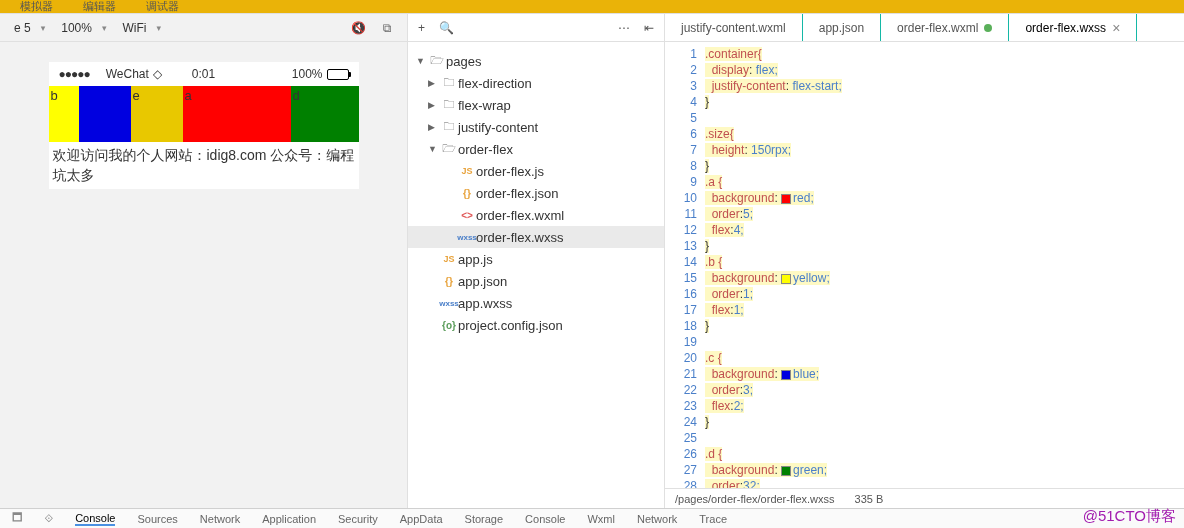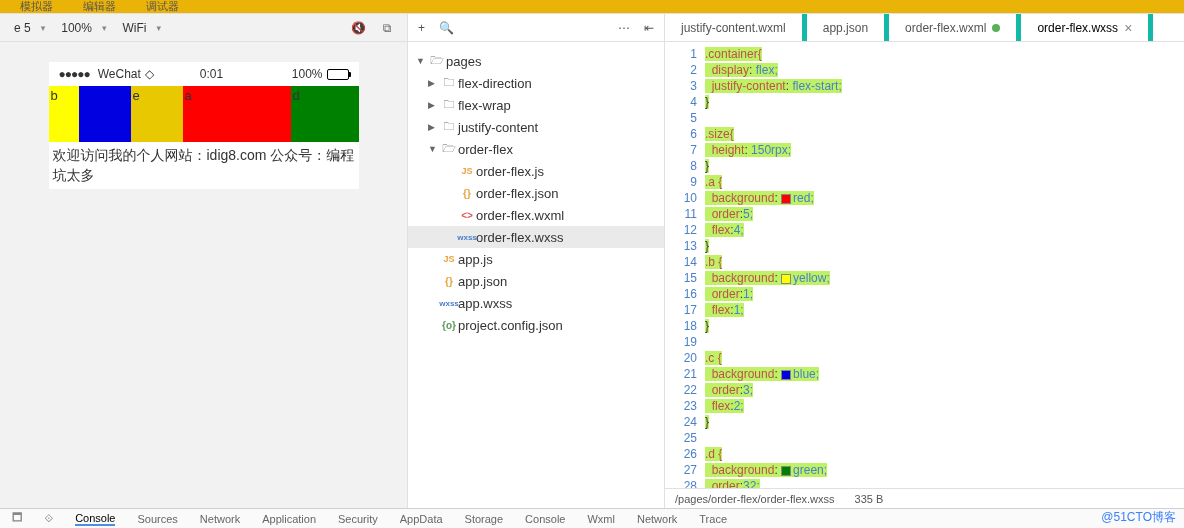--- a/index.html
+++ b/index.html
@@ -14,22 +14,22 @@
 .sim-pane { width: 407px; background: #f2f2f2; display: flex; flex-direction: column; }
 .sim-toolbar { height: 28px; border-bottom: 1px solid #e0e0e0; display: flex; align-items: center; padding: 0 10px; gap: 8px; font-size: 12px; }
 .sim-toolbar .sel { display: flex; align-items: center; gap: 10px; padding: 2px 4px; }
 .chev { font-size: 9px; color: #888; }
 .sim-toolbar .spacer { flex: 1; }
 .icon-btn { width: 20px; height: 20px; display: flex; align-items: center; justify-content: center; color: #666; cursor: pointer; }
 
 .device { width: 310px; background: #fff; margin: 20px auto 0; position: relative; }
 .statusbar { height: 24px; display: flex; align-items: center; padding: 0 10px; font-size: 12px; position: relative; }
 .statusbar .dots { letter-spacing: -1px; }
-.statusbar .carrier { margin-left: 8px; text-align: right; }
-.statusbar .clock { position: absolute; left: 50%; transform: translateX(-50%); margin-left: 8px; }
+.statusbar .carrier { margin-left: 16px; text-align: right; }
+.statusbar .clock { position: absolute; left: 50%; transform: translateX(-50%); }
 .statusbar .battery { position: absolute; right: 10px; display: flex; align-items: center; gap: 4px; }
 .batt-icon { width: 22px; height: 11px; border: 1px solid #000; border-radius: 2px; position: relative; }
 .batt-icon::after { content: ""; position: absolute; right: -3px; top: 2px; width: 2px; height: 5px; background: #000; border-radius: 0 1px 1px 0; }
 .batt-fill { width: 100%; height: 100%; background: #000; }
 
 .navbar { height: 28px; display: flex; align-items: center; justify-content: center; position: relative; font-size: 14px; }
 .navbar .menu-dots { position: absolute; right: 40px; font-weight: bold; letter-spacing: 1px; }
 .navbar .target { position: absolute; right: 10px; width: 18px; height: 18px; border: 2px solid #000; border-radius: 50%; display: flex; align-items: center; justify-content: center; }
 .navbar .target::after { content: ""; width: 6px; height: 6px; background: #000; border-radius: 50%; }
 
@@ -57,42 +57,42 @@
 .ficon.json { color: #e8a33c; font-weight: bold; font-size: 10px; }
 .ficon.wxml { color: #e05858; font-weight: bold; font-size: 10px; }
 .ficon.wxss { color: #4a7fc9; font-weight: bold; font-size: 8px; }
 .ficon.config { color: #5a9c5a; font-weight: bold; font-size: 10px; }
 .indent-1 { padding-left: 20px; }
 .indent-2 { padding-left: 38px; }
 
 
 .editor-pane { flex: 1; display: flex; flex-direction: column; }
 .tabs { height: 28px; border-bottom: 1px solid #e0e0e0; display: flex; align-items: stretch; font-size: 12px; }
-.tab { padding: 0 16px; display: flex; align-items: center; gap: 6px; border-right: 5px solid #14b8a6; cursor: pointer; color: #555; }
+.tab { padding: 0 16px; display: flex; align-items: center; gap: 6px; border-right: 1px solid #14b8a6; cursor: pointer; color: #555; }
 .tab.active { background: #fff; color: #000; }
 .tab .mod-dot { width: 8px; height: 8px; border-radius: 50%; background: #5ab05a; }
 .tab .close { color: #888; font-size: 14px; }
 
 .editor-wrap { flex: 1; display: flex; overflow: hidden; position: relative; }
 .gutter { width: 40px; text-align: right; padding: 4px 8px 4px 0; color: #4a7fc9; font-family: Consolas, monospace; font-size: 12px; line-height: 16px; }
 .code { flex: 1; padding: 4px 0; font-family: Consolas, monospace; font-size: 12px; line-height: 16px; white-space: pre; }
-.hl { background: #bef264; }
+.hl { background: #fef9c3; }
 .sel-cls { color: #c05050; }
 .prop { color: #c05050; }
 .val { color: #4a7fc9; }
 .swatch { display: inline-block; width: 10px; height: 10px; border: 1px solid #888; vertical-align: middle; margin-right: 2px; }
 
 .path-bar { height: 20px; border-top: 1px solid #e0e0e0; display: flex; align-items: center; padding: 0 10px; font-size: 11px; color: #555; gap: 20px; }
 
 
 .devtools { height: 20px; border-top: 1px solid #d0d0d0; display: flex; align-items: center; padding: 0 12px; gap: 22px; font-size: 11px; color: #666; background: #fafafa; }
 .devtools .dt-icon { color: #888; }
 .devtools .active { color: #000; border-bottom: 2px solid #4a90e2; }
 
-.watermark { position: absolute; right: 8px; bottom: 2px; font-size: 12px; color: #3b82f6; }
+.watermark { position: absolute; right: 8px; bottom: 2px; font-size: 15px; color: #a21caf; }
 </style>
 </head>
 <body>
 
 <div class="top-menu">
   <span>模拟器</span>
   <span>编辑器</span>
   <span>调试器</span>
 </div>
 

